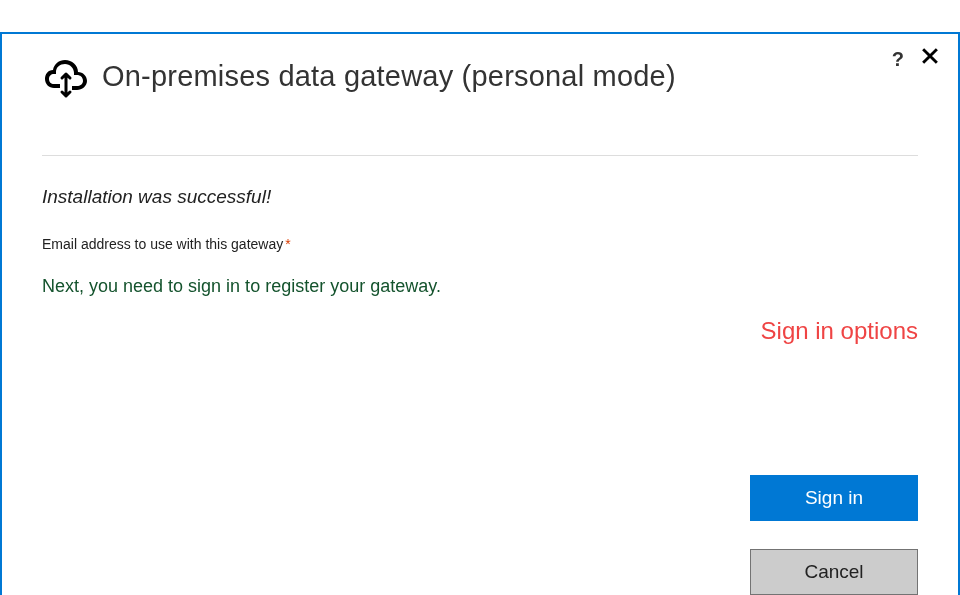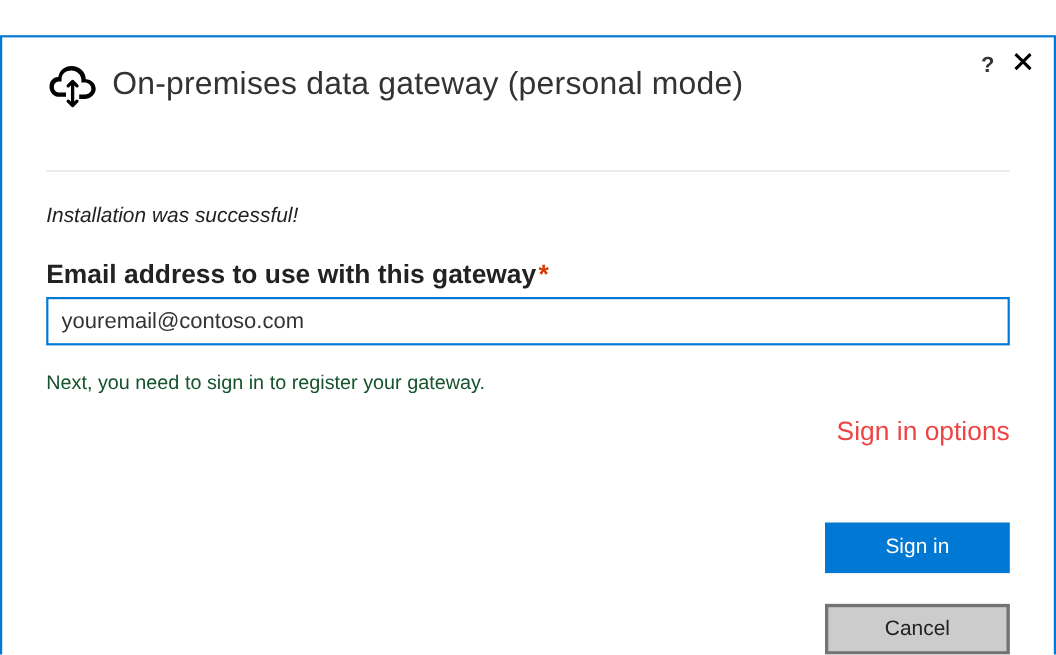--- a/index.html
+++ b/index.html
@@ -72,24 +72,24 @@
       margin-bottom: 30px;
     }
     .status-text {
       font-size: 19px;
       color: #222;
       margin-bottom: 28px;
       font-weight: 400;
       font-style: italic;
     }
     .field-label {
-      font-size: 24px;
+      font-size: 14px;
       color: #222;
       margin-bottom: 6px;
-      font-weight: 700;
+      font-weight: 400;
     }
     .required {
       color: #d83b01;
       margin-left: 2px;
     }
     .email-input {
       width: 100%;
       height: 44px;
       border: 2px solid #0078d4;
       padding: 6px 12px;
@@ -130,21 +130,21 @@
       cursor: pointer;
       font-family: inherit;
     }
     .btn-primary {
       background: #0078d4;
       color: #fff;
     }
     .btn-secondary {
       background: #cccccc;
       color: #222;
-      border: 3px solid #737373;
+      border: 1px solid #737373;
     }
   </style>
 </head>
 <body>
 
 <div class="window">
   <div class="titlebar">
     <span class="title-icon">
       <svg viewBox="0 0 48 48" width="48" height="48">
         <path d="M 36 20 C 36 13 30 8 23 8 C 17 8 12 12 11 18 C 6 18 3 22 3 27 C 3 32 7 36 12 36 L 18 36 L 18 32 L 12 32 C 9 32 7 30 7 27 C 7 24 9 22 12 22 L 14 22 L 14 20 C 14 15 18 12 23 12 C 28 12 32 16 32 21 L 32 23 L 35 23 C 38 23 41 25 41 29 C 41 32 38 34 35 34 L 30 34 L 30 38 L 35 38 C 40 38 45 34 45 29 C 45 24 41 20 36 20 Z" fill="#000"></path>
@@ -165,21 +165,20 @@
 
   <div class="content">
     <hr class="divider">
 
     <p class="status-text">Installation was successful!</p>
 
     <div class="field-label">
       <span>Email address to use with this gateway</span><span class="required">*</span>
     </div>
 
-    <input type="text" class="email-input" value="youremail@contoso.com" style="">
 
     <p class="instruction-text">Next, you need to sign in to register your gateway.</p>
 
     <div class="sign-in-options">
       <a>Sign in options</a>
     </div>
   </div>
 
   <div class="button-bar">
     <button class="btn btn-primary">Sign in</button>

